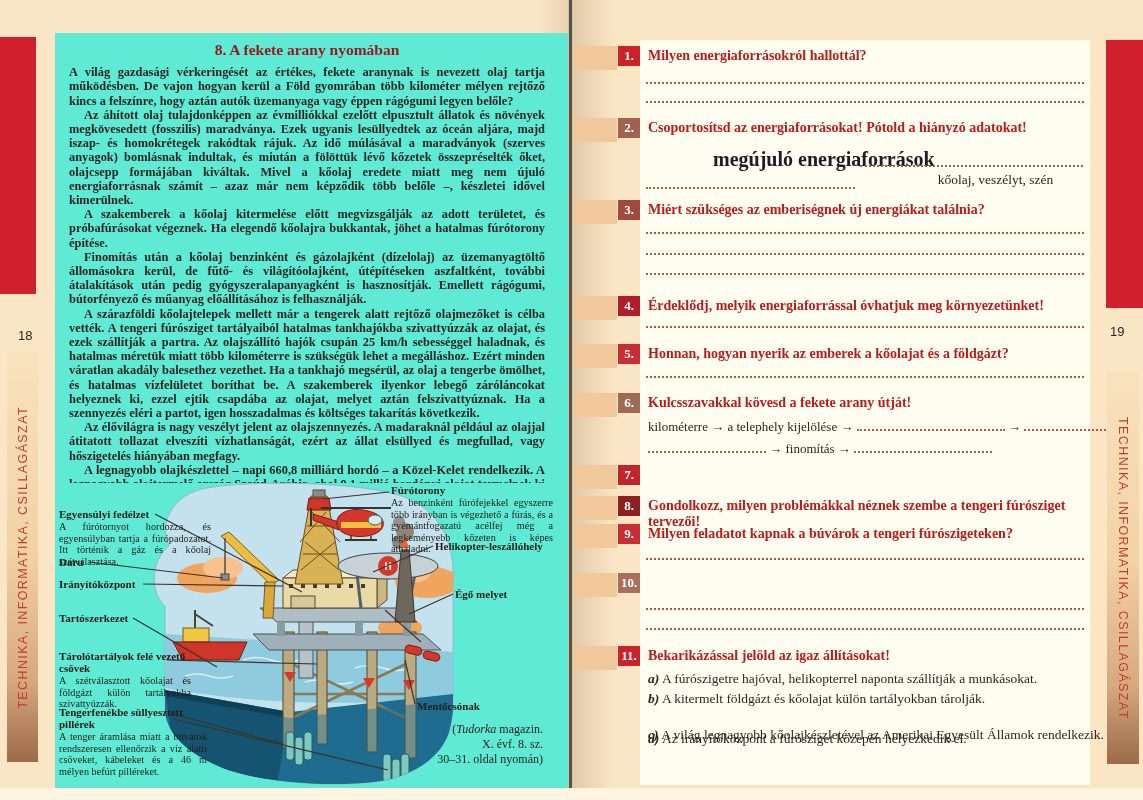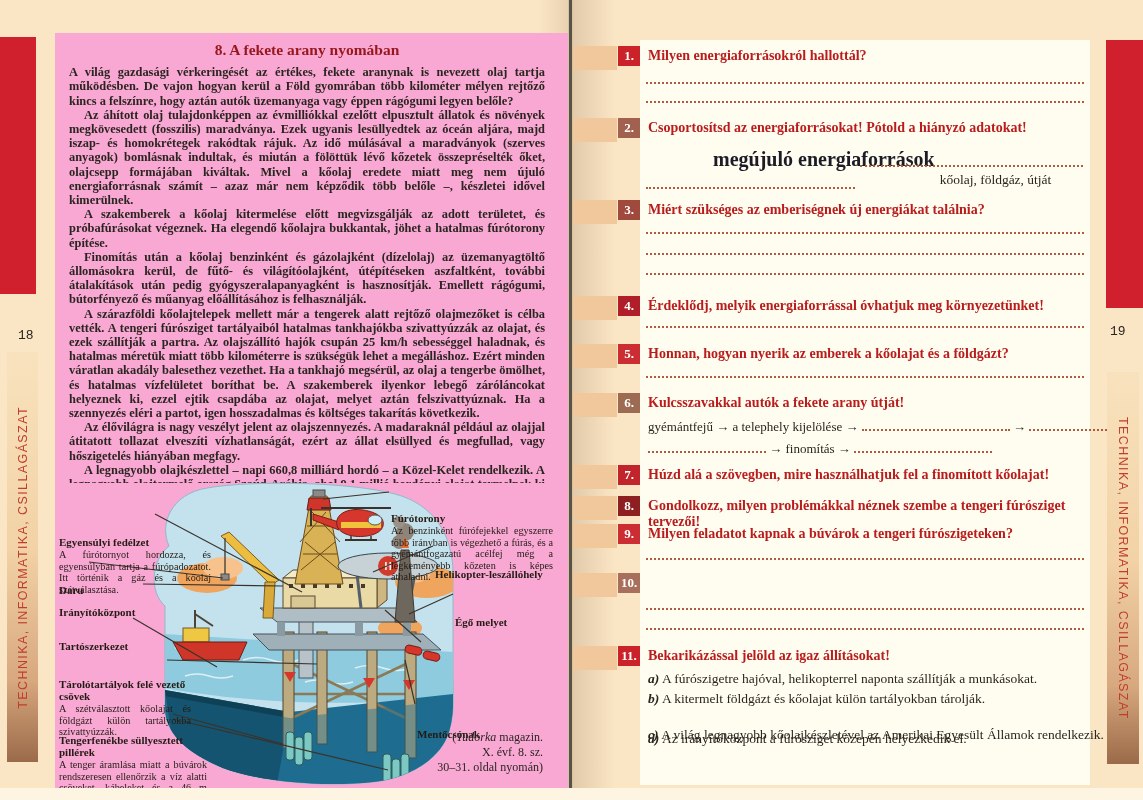--- a/index.html
+++ b/index.html
@@ -11,40 +11,40 @@
   #right-page{position:absolute;left:573px;top:0;width:570px;height:800px;background:#fae5c4;}
   #spine{position:absolute;left:568px;top:0;width:5px;height:800px;
          background:linear-gradient(90deg,#d9c2a0 0 1px,#57524a 1px 4px,#d9c2a0 4px 5px);}
   .page-shadow-l{position:absolute;left:538px;top:0;width:30px;height:800px;
          background:linear-gradient(90deg,rgba(90,50,20,0),rgba(90,50,20,.10));}
   .page-shadow-r{position:absolute;left:0;top:0;width:42px;height:800px;
          background:linear-gradient(90deg,rgba(90,50,20,.15),rgba(90,50,20,0));}
   #bottom-strip{position:absolute;left:0;top:788px;width:1143px;height:12px;background:#fdf4e2;}
   
   .redbar{background:#d01f2d;}
-  .pagenum{font-family:Liberation Mono, monospace;font-size:13px;color:#2a2520;}
+  .pagenum{font-family:Liberation Sans, sans-serif;font-size:13px;color:#2a2520;}
   .sidestrip{background:linear-gradient(180deg,#f8e2bd 0%,#f2d2a6 48%,#d8a87f 80%,#9b6a49 100%);
              display:flex;align-items:center;justify-content:center;}
   .sidestrip span{font-family:"Liberation Sans",sans-serif;font-size:12.5px;letter-spacing:1.4px;
              color:#c03e2b;white-space:nowrap;}
   .v-up span{writing-mode:vertical-rl;transform:rotate(180deg);}
   .v-down span{writing-mode:vertical-rl;}
   
-  #article-panel{position:absolute;left:55px;top:33px;width:591px;height:755px;background:#f9a8d4;}
+  #article-panel{position:absolute;left:55px;top:33px;width:591px;height:755px;background:#5eead4;}
   #article{position:absolute;left:14px;top:8px;width:476px;height:442px;overflow:hidden;
            color:#2b2520;font-size:12.4px;line-height:14.2px;text-align:justify;}
   #article h1{margin:2px 0 8px 0;text-align:center;font-size:15.5px;color:#97171c;font-weight:bold;}
   #article p{margin:0;text-indent:15px;font-weight:bold;}
   #article p.first{text-indent:0;}
   
   #figure{position:absolute;left:55px;top:482px;width:503px;height:306px;}
   .fig-label{position:absolute;color:#241c14;}
-  .fig-label .t{font-weight:bold;font-size:11px;line-height:12px;margin-top:28px;}
+  .fig-label .t{font-weight:bold;font-size:11px;line-height:12px;}
   .fig-label .d{font-size:10.2px;line-height:11.6px;margin-top:1px;text-align:justify;}
-  .credit{position:absolute;text-align:right;font-size:12px;line-height:15px;color:#2b2520;margin-top:8px;}
+  .credit{position:absolute;text-align:right;font-size:12px;line-height:15px;color:#2b2520;}
   
   .q{position:absolute;left:0;width:570px;height:26px;}
   .tabstripe{position:absolute;left:0;top:-2px;width:44px;height:24px;background:#f1c79c;}
   .q-badge{position:absolute;left:45px;top:-2px;width:22px;height:20px;color:#fff;
            font-weight:bold;font-size:13px;text-align:center;line-height:20px;}
   .q-text{position:absolute;left:75px;top:0;right:40px;font-weight:bold;font-size:14px;color:#b91c1c;}
   .dots{position:absolute;border-bottom:2px dotted #b05a44;height:2px;}
   .idots{display:inline-block;border-bottom:2px dotted #b05a44;height:11px;}
   .rp-text{position:absolute;font-size:13.5px;color:#2b2520;}
   .rp-bold{font-weight:bold;color:#1d1c26;}
@@ -297,21 +297,21 @@
     <div class="dots" style="top:99px;left:73px;width:438px;"></div>
 
     <div class="q" style="top:120px;">
       <div class="tabstripe"></div>
       <div class="q-badge" style="background: rgb(162, 96, 78);">2.</div>
       <div class="q-text">Csoportosítsd az energiaforrásokat! Pótold a hiányzó adatokat!</div>
     </div>
     <div class="rp-text rp-bold" style="left:140px;top:148px;font-size:20px;">megújuló energiaforrások</div>
     <div class="dots" style="top:163px;left:287px;width:223px;"></div>
     <div class="dots" style="top:185px;left:73px;width:209px;"></div>
-    <div class="rp-text" style="left:330px;top:172px;width:185px;text-align:center;">kőolaj, földgáz, útját</div>
+    <div class="rp-text" style="left:330px;top:172px;width:185px;text-align:center;">kőolaj, veszélyt, szén</div>
 
     <div class="q" style="top:202px;">
       <div class="tabstripe"></div>
       <div class="q-badge" style="background: rgb(160, 74, 62);">3.</div>
       <div class="q-text">Miért szükséges az emberiségnek új energiákat találnia?</div>
     </div>
     <div class="dots" style="top:230px;left:73px;width:438px;"></div>
     <div class="dots" style="top:251px;left:73px;width:438px;"></div>
     <div class="dots" style="top:271px;left:73px;width:438px;"></div>
 
@@ -325,44 +325,43 @@
     <div class="q" style="top:346px;">
       <div class="tabstripe"></div>
       <div class="q-badge" style="background: rgb(203, 45, 50);">5.</div>
       <div class="q-text">Honnan, hogyan nyerik az emberek a kőolajat és a földgázt?</div>
     </div>
     <div class="dots" style="top:374px;left:73px;width:438px;"></div>
 
     <div class="q" style="top:395px;">
       <div class="tabstripe"></div>
       <div class="q-badge" style="background: rgb(156, 107, 82);">6.</div>
-      <div class="q-text">Kulcsszavakkal autók a fekete arany útját!</div>
+      <div class="q-text">Kulcsszavakkal kövesd a fekete arany útját!</div>
     </div>
     <div class="flow" style="left:75px;top:418px;">
-      <span>gyémántfejű</span>
+      <span>kilométerre</span>
       <span>→</span>
       <span>a telephely kijelölése</span>
       <span>→</span>
       <span class="idots" style="width:148px;"></span>
       <span>→</span>
       <span class="idots" style="width:82px;"></span>
       <span>→</span>
     </div>
     <div class="flow" style="left:75px;top:440px;">
       <span class="idots" style="width:118px;"></span>
       <span>→</span>
       <span>finomítás</span>
       <span>→</span>
       <span class="idots" style="width:138px;"></span>
     </div>
 
     <div class="q" style="top:467px;">
       <div class="tabstripe"></div>
       <div class="q-badge" style="background: rgb(194, 36, 43);">7.</div>
-      <div class="q-text">Húzd alá a szövegben, mire használhatjuk fel a finomított kőolajat!</div>
     </div>
 
     <div class="q" style="top:498px;">
       <div class="tabstripe"></div>
       <div class="q-badge" style="background: rgb(142, 31, 32);">8.</div>
       <div class="q-text">Gondolkozz, milyen problémákkal néznek szembe a tengeri fúrósziget tervezői!</div>
     </div>
 
     <div class="q" style="top:526px;">
       <div class="tabstripe"></div>

